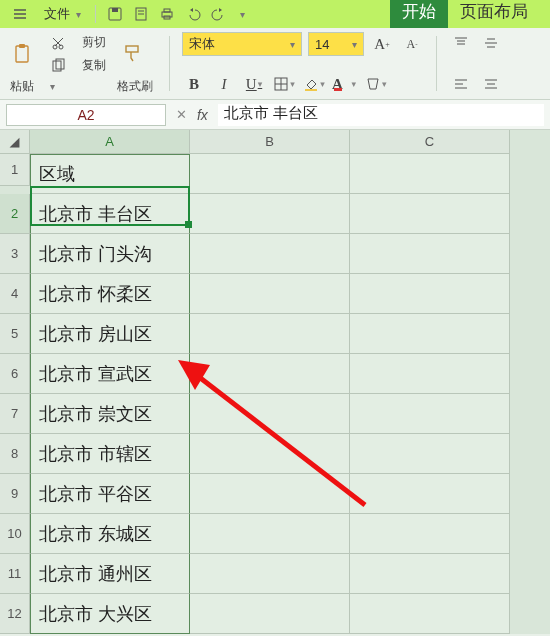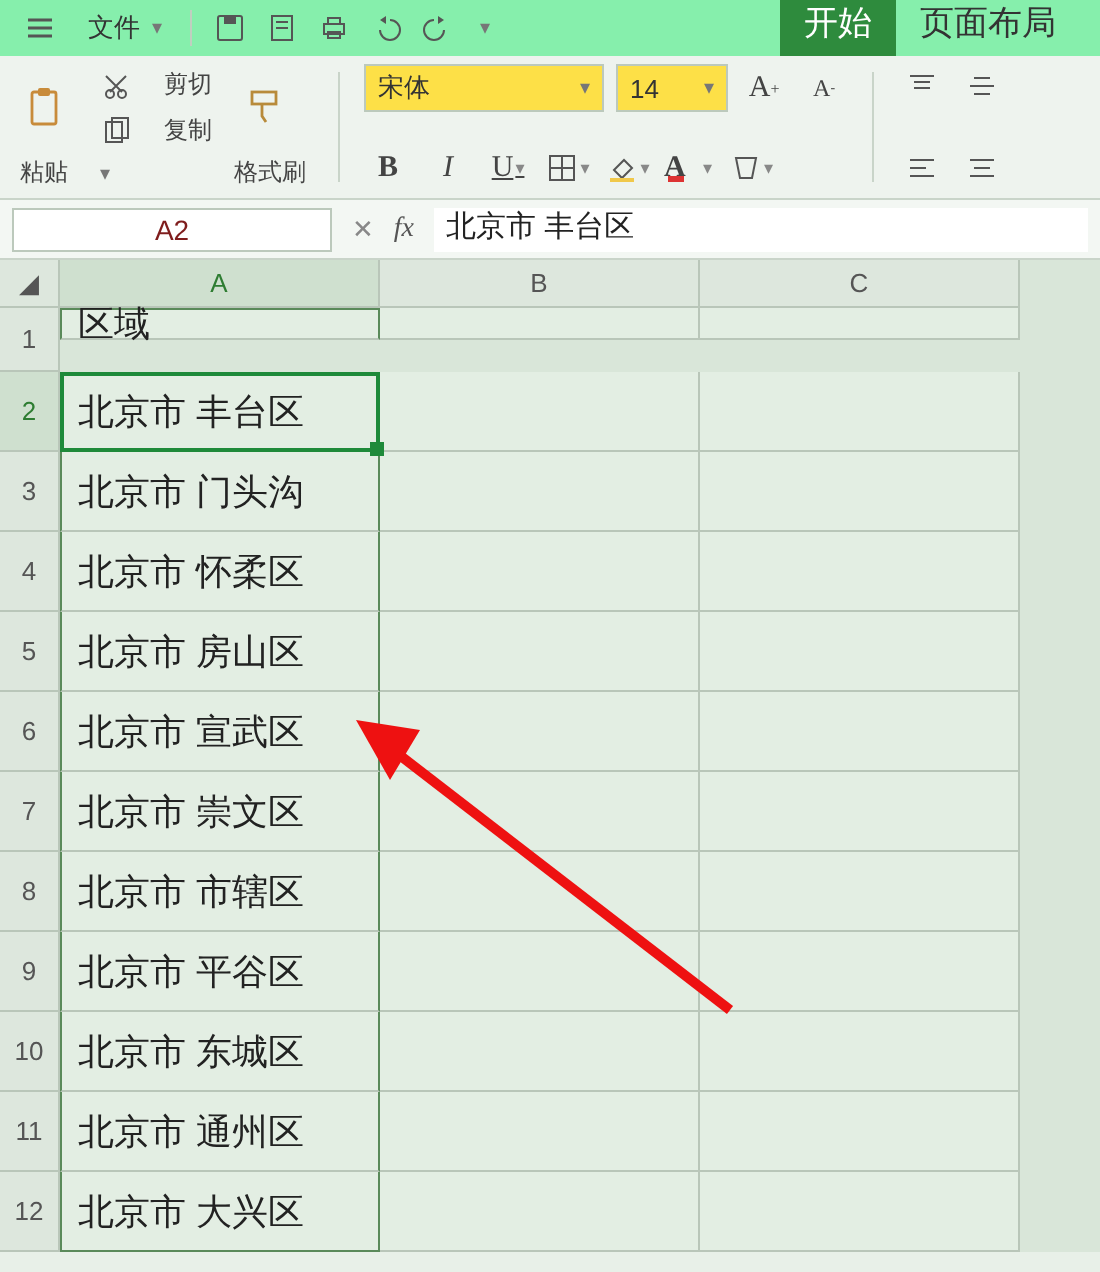--- a/index.html
+++ b/index.html
@@ -12,21 +12,21 @@
     overflow: hidden;
     position: relative;
   }
 
   
   .menubar {
     height: 28px;
     display: flex;
     align-items: center;
     padding: 0 6px;
-    background: #86efac;
+    background: #bef264;
     gap: 4px;
   }
   .menubar .menu-btn {
     display: inline-flex;
     align-items: center;
     padding: 3px 6px;
     border-radius: 3px;
     color: #333;
     cursor: pointer;
     font-size: 13px;
@@ -111,21 +111,21 @@
     border-bottom: 1px solid #c9d4c9;
     padding: 0 6px;
     gap: 10px;
   }
   .name-box {
     width: 160px; height: 22px;
     background:#fff; border:1px solid #bcc9bc;
     display:flex; align-items:center; justify-content:center;
     font-size: 14px; color:#7f1d1d;
   }
-  .fx-label { font-style: italic; color:#555; font-size: 14px; font-family: Liberation Serif, serif; }
+  .fx-label { font-style: italic; color:#555; font-size: 14px; }
   .formula-input {
     flex:1; height:22px; background:#fff; border:none;
     font-size: 15px; padding: 0 6px; color:#222;
   }
 
   
   .sheet {
     position: relative;
     background: #d9e6d9;
   }
@@ -148,21 +148,21 @@
     background:#e3eee3;
     border-right:1px solid #b9c6b9;
     border-bottom:1px solid #b9c6b9;
     height:40px;
     display:flex; align-items:center;
     padding: 0 8px;
     font-size: 18px;
     color:#222;
     position: relative;
   }
-  .cell.first-row { height:16px; }
+  .cell.first-row { height:40px; }
   .cell.colA {
     border-left: 1.5px solid #5a8a5a;
     border-right: 1.5px solid #5a8a5a;
   }
   .cell.top-border { border-top: 1.5px solid #5a8a5a; }
   .cell.bottom-border-thick { border-bottom: 1.5px solid #5a8a5a; }
 
   .active-cell-box {
     position:absolute;
     left: 30px; top: 56px;

